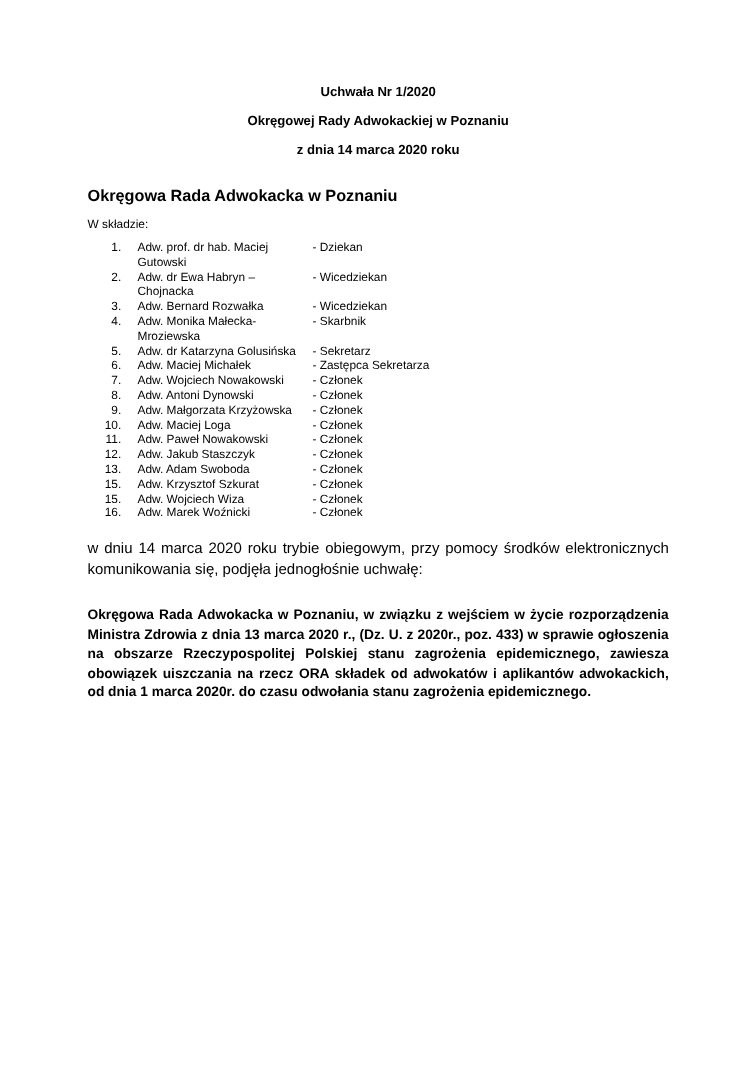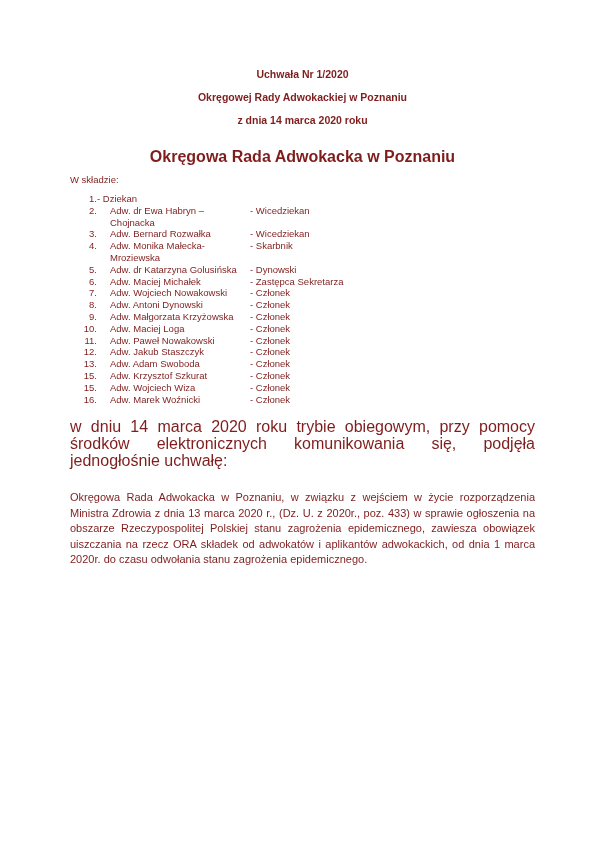--- a/index.html
+++ b/index.html
@@ -6,21 +6,21 @@
     margin: 0;
     padding: 0;
     background: #ffffff;
   }
   .page {
     position: relative;
     width: 604px;
     height: 854px;
     background: #ffffff;
     font-family: "Liberation Sans", sans-serif;
-    color: #7f1d1d;
+    color: #000000;
     overflow: hidden;
     box-sizing: border-box;
   }
   .content {
     padding: 68px 69px 0 70px; 
     box-sizing: border-box;
   }
 
   
   .title-block {
@@ -28,25 +28,24 @@
   }
   .title-line {
     font-size: 10.5px;
     font-weight: bold;
     line-height: 12px;
     margin: 0 0 11px 0;
   }
 
   
   .section-heading {
-    font-size: 16px;
+    font-size: 13px;
     font-weight: bold;
     line-height: 12px;
     margin: 25px 0 0 0;
-    text-align: center;
   }
   .composition-label {
     font-size: 9.5px;
     line-height: 11px;
     margin: 11px 0 0 0;
   }
 
   
   .members-list {
     margin-top: 8px;
@@ -66,28 +65,28 @@
     width: 140px;
     flex: 0 0 auto;
   }
   .member-role {
     flex: 1 1 auto;
   }
 
   
   .intro-paragraph {
     margin: 13px 0 0 0;
-    font-size: 16px;
+    font-size: 12px;
     line-height: 17px;
     text-align: justify;
   }
   .resolution-paragraph {
     margin: 21px 0 0 0;
     font-size: 11px;
-    font-weight: normal;
+    font-weight: bold;
     line-height: 15.5px;
     text-align: justify;
   }
   .effect-line {
     margin: 33px 0 0 0;
     font-size: 10px;
     line-height: 12px;
   }
 </style>
 </head>
@@ -101,41 +100,42 @@
       <p class="title-line">Okręgowej Rady Adwokackiej w Poznaniu</p>
       <p class="title-line">z dnia 14 marca 2020 roku</p>
     </div>
 
     <p class="section-heading">Okręgowa Rada Adwokacka w Poznaniu</p>
     <p class="composition-label">W składzie:</p>
 
     <div class="members-list">
         <div class="member-row">
         <span class="member-num">1.</span>
+        <span class="member-name">Adw. prof. dr hab. Maciej Gutowski</span>
         <span class="member-role">- Dziekan</span>
       </div>
         <div class="member-row">
         <span class="member-num">2.</span>
         <span class="member-name">Adw. dr Ewa Habryn – Chojnacka</span>
         <span class="member-role">- Wicedziekan</span>
       </div>
         <div class="member-row">
         <span class="member-num">3.</span>
         <span class="member-name">Adw. Bernard Rozwałka</span>
         <span class="member-role">- Wicedziekan</span>
       </div>
         <div class="member-row">
         <span class="member-num">4.</span>
         <span class="member-name">Adw. Monika Małecka-Mroziewska</span>
         <span class="member-role">- Skarbnik</span>
       </div>
         <div class="member-row">
         <span class="member-num">5.</span>
         <span class="member-name">Adw. dr Katarzyna Golusińska</span>
-        <span class="member-role">- Dynowski</span>
+        <span class="member-role">- Sekretarz</span>
       </div>
         <div class="member-row">
         <span class="member-num">6.</span>
         <span class="member-name">Adw. Maciej Michałek</span>
         <span class="member-role">- Zastępca Sekretarza</span>
       </div>
         <div class="member-row">
         <span class="member-num">7.</span>
         <span class="member-name">Adw. Wojciech Nowakowski</span>
         <span class="member-role">- Członek</span>

